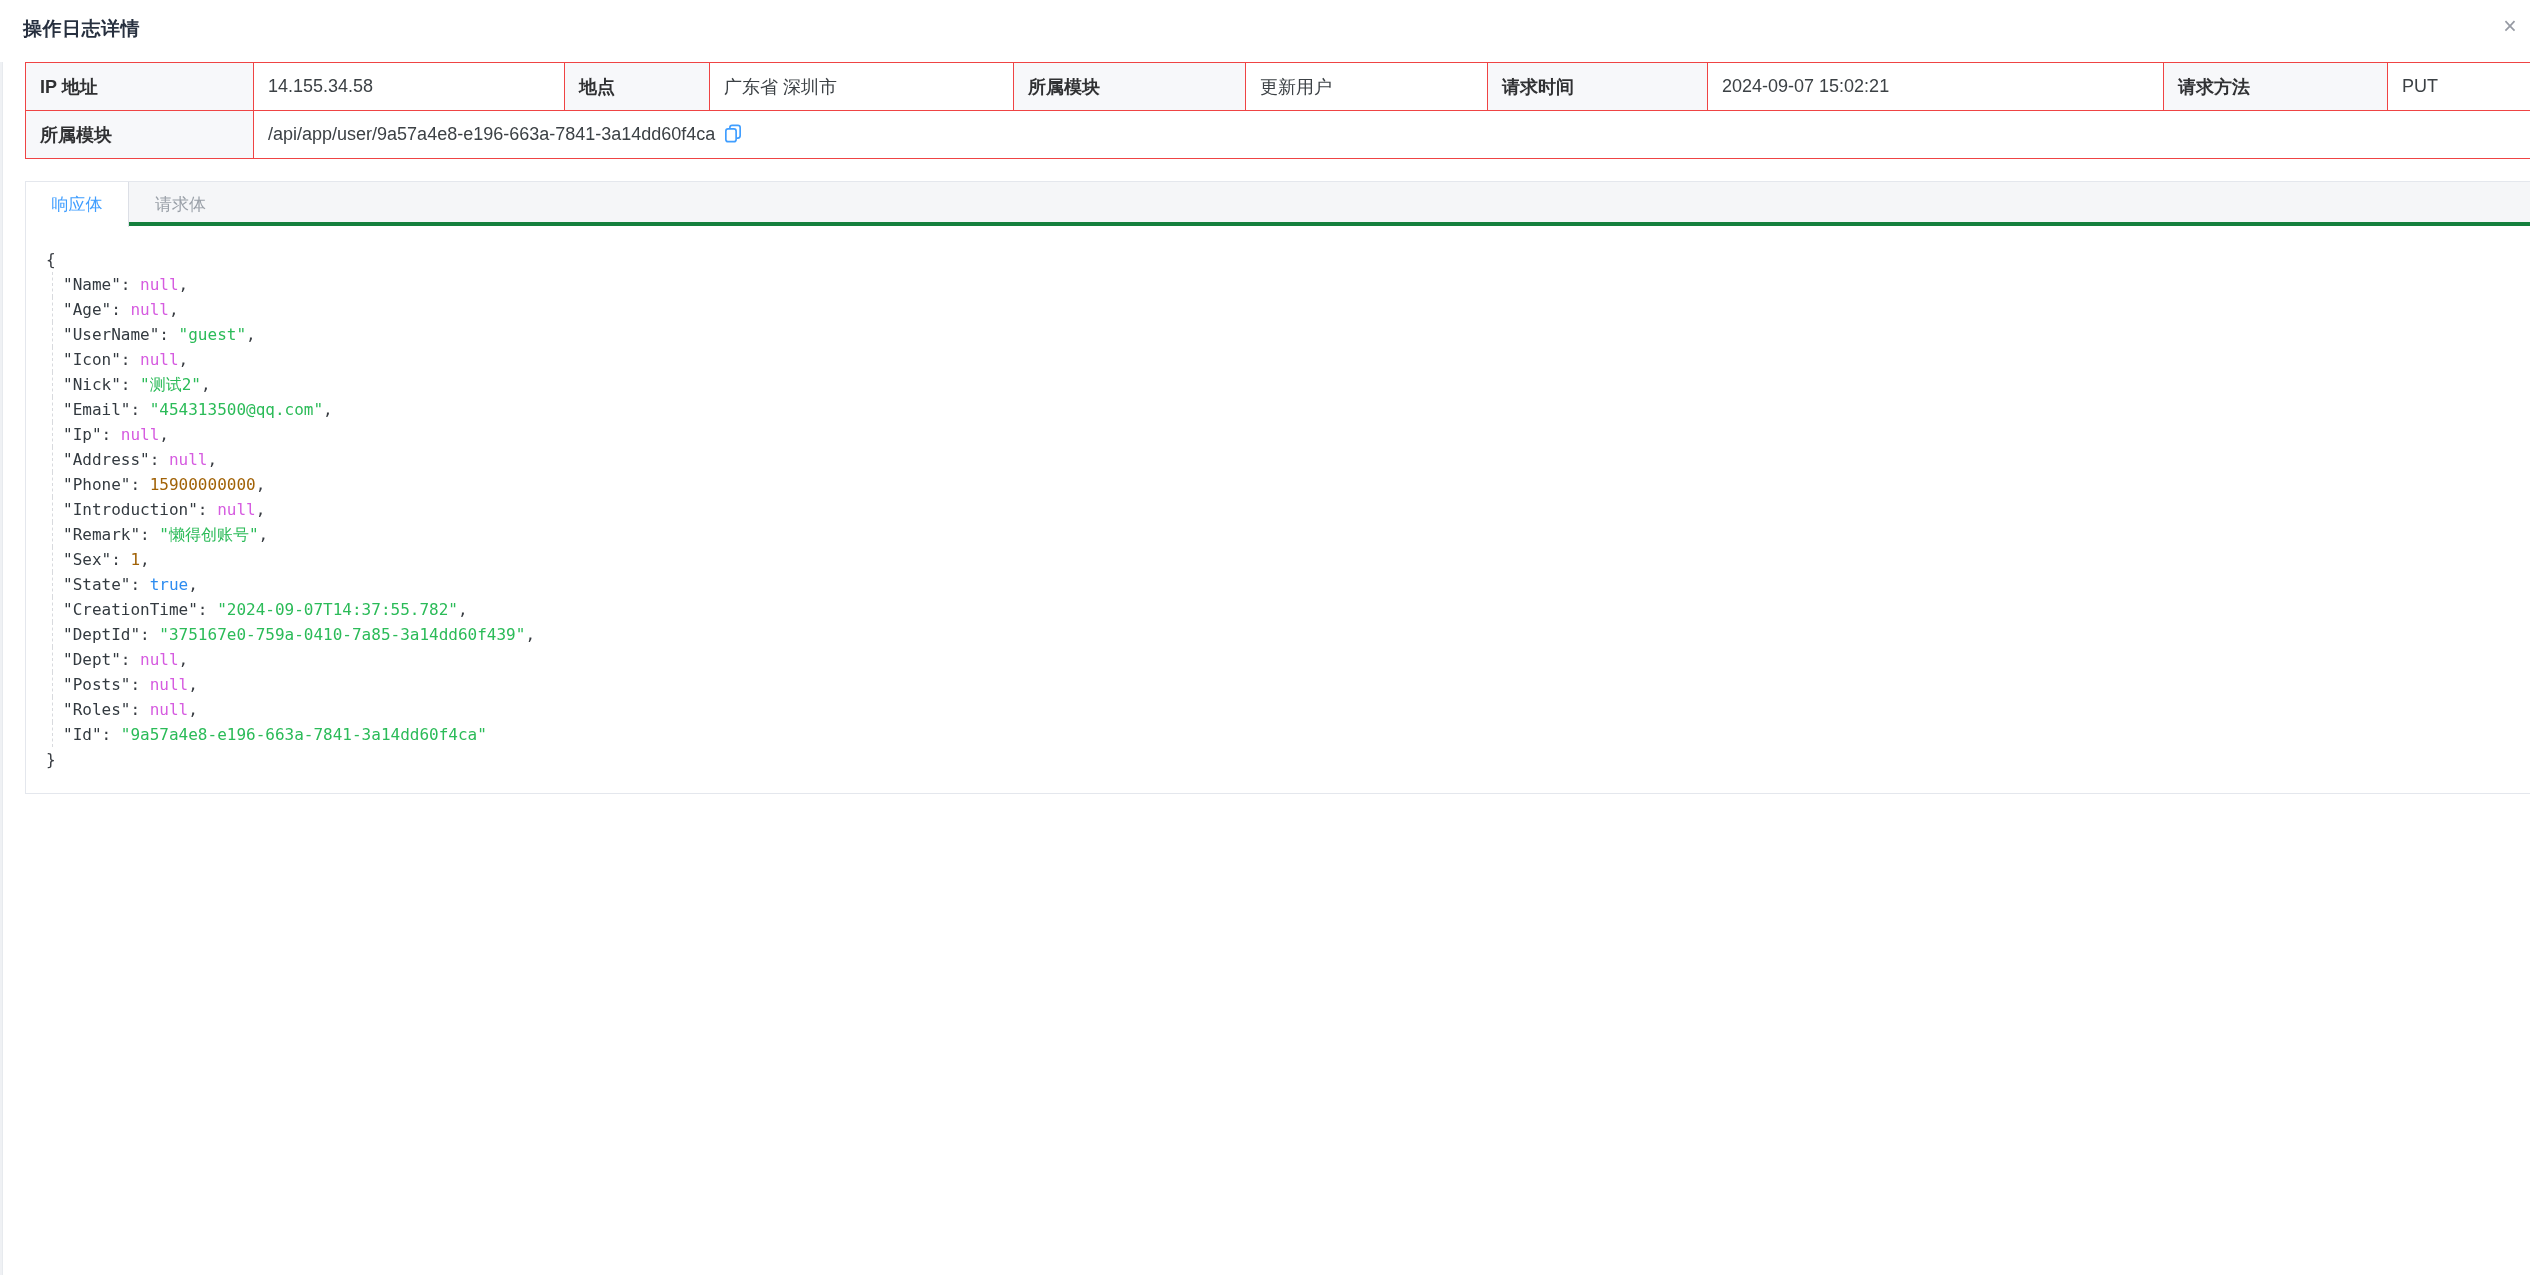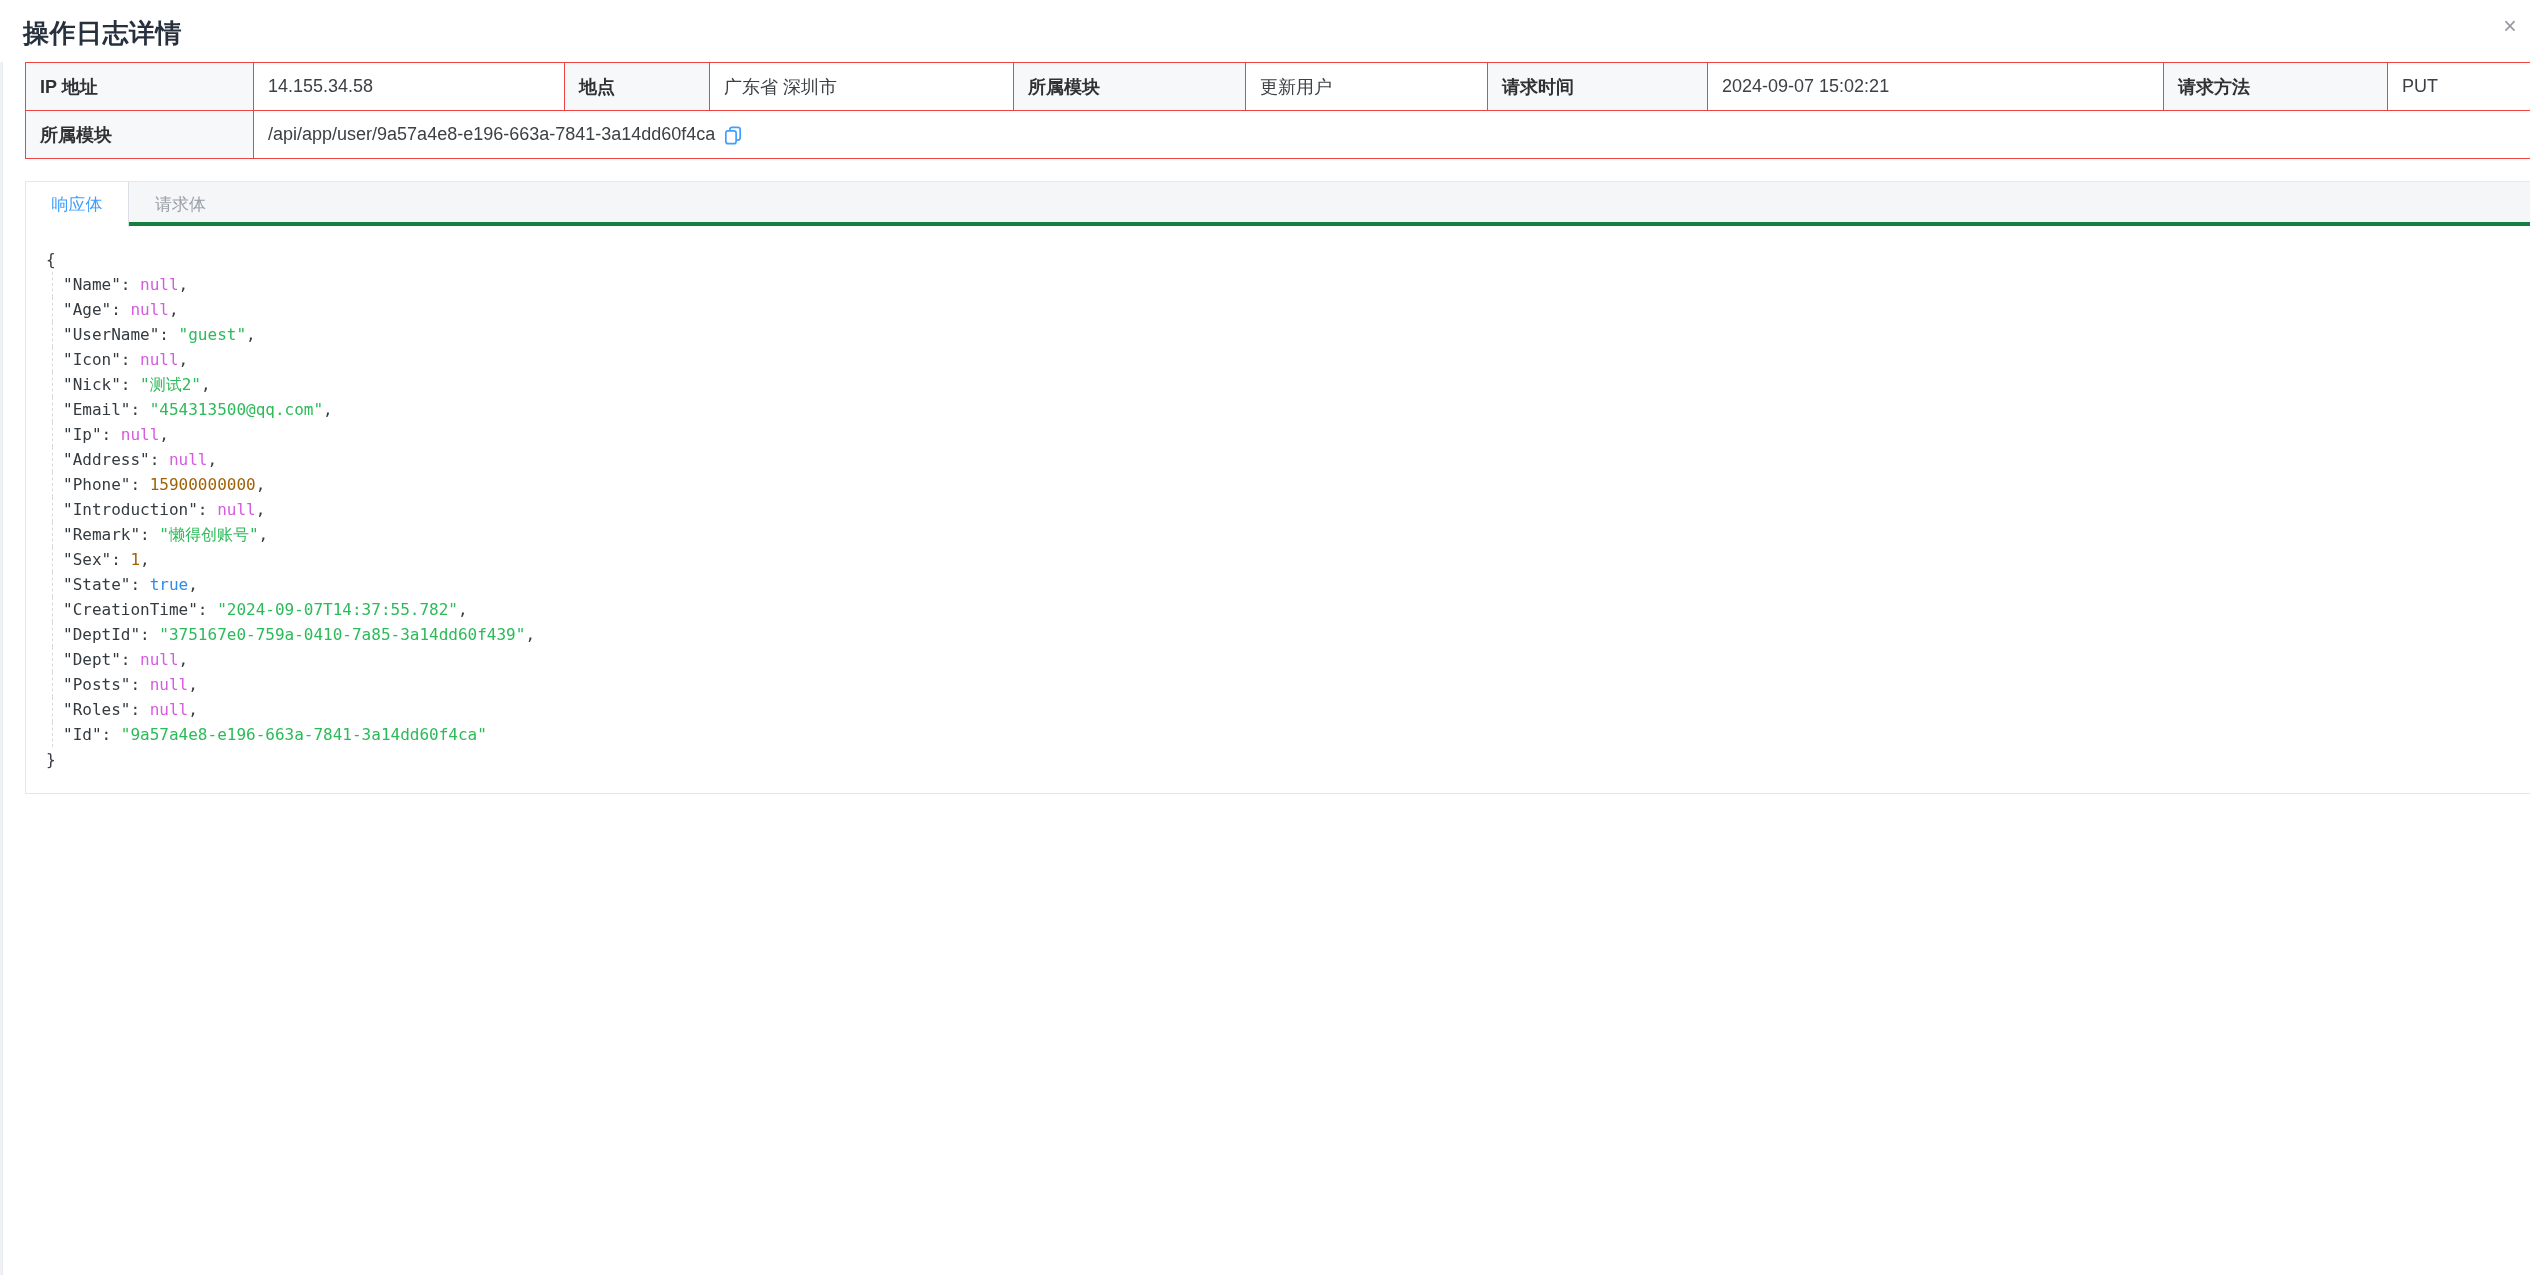--- a/index.html
+++ b/index.html
@@ -4,34 +4,34 @@
 <style>
   * { margin:0; padding:0; box-sizing:border-box; }
   html,body { width:2530px; height:1275px; overflow:hidden; background:#ffffff;
     font-family:"Liberation Sans","DejaVu Sans",sans-serif; }
 
   .page-edge { position:absolute; left:0; top:0; width:3px; height:1275px;
     background:#eff1f4; border-right:1px solid #e7eaee; }
 
   
   .dlg-header { position:absolute; left:0; top:0; width:2530px; height:62px; background:#fff; }
-  .dlg-title { position:absolute; left:23px; top:16px; font-size:26px; font-weight:600;
+  .dlg-title { position:absolute; left:23px; top:16px; font-size:19px; font-weight:600;
     color:#27303f; letter-spacing:.5px; }
   .dlg-close { position:absolute; right:4px; top:10px; width:32px; height:32px;
     font-size:23px; font-weight:300; color:#969aa3; text-align:center; line-height:32px;
     cursor:pointer; background:transparent; border:none; }
 
   
   .desc-table { position:absolute; left:25px; top:62px; width:2507px;
     border-collapse:collapse; table-layout:fixed; font-size:18px; }
   .desc-table td { border:1px solid #ef4444; height:48px; padding:0 14px;
     vertical-align:middle; white-space:nowrap; overflow:hidden; }
   .desc-table td.lbl { background:#f7f8fa; font-weight:700; color:#303133; }
   .desc-table td.val { background:#ffffff; color:#3c4145; }
-  .api-cell { display:flex; align-items:flex-end; gap:9px; }
+  .api-cell { display:flex; align-items:flex-start; gap:9px; }
   .copy-btn { display:inline-flex; align-items:center; border:none; background:transparent;
     cursor:pointer; padding:0; }
 
   
   .tabs-card { position:absolute; left:25px; top:181px; width:2507px; height:613px;
     background:#fff; border:1px solid #e4e7ed; }
   .tabs-bar { position:relative; height:44px; background:#f5f6f8;
     border-bottom:4px solid #15803d; display:flex; }
   .tab { height:44px; min-width:103px; padding:0 20px; display:flex; align-items:center;
     justify-content:center; font-size:17px; color:#9aa0a8; cursor:pointer; }

